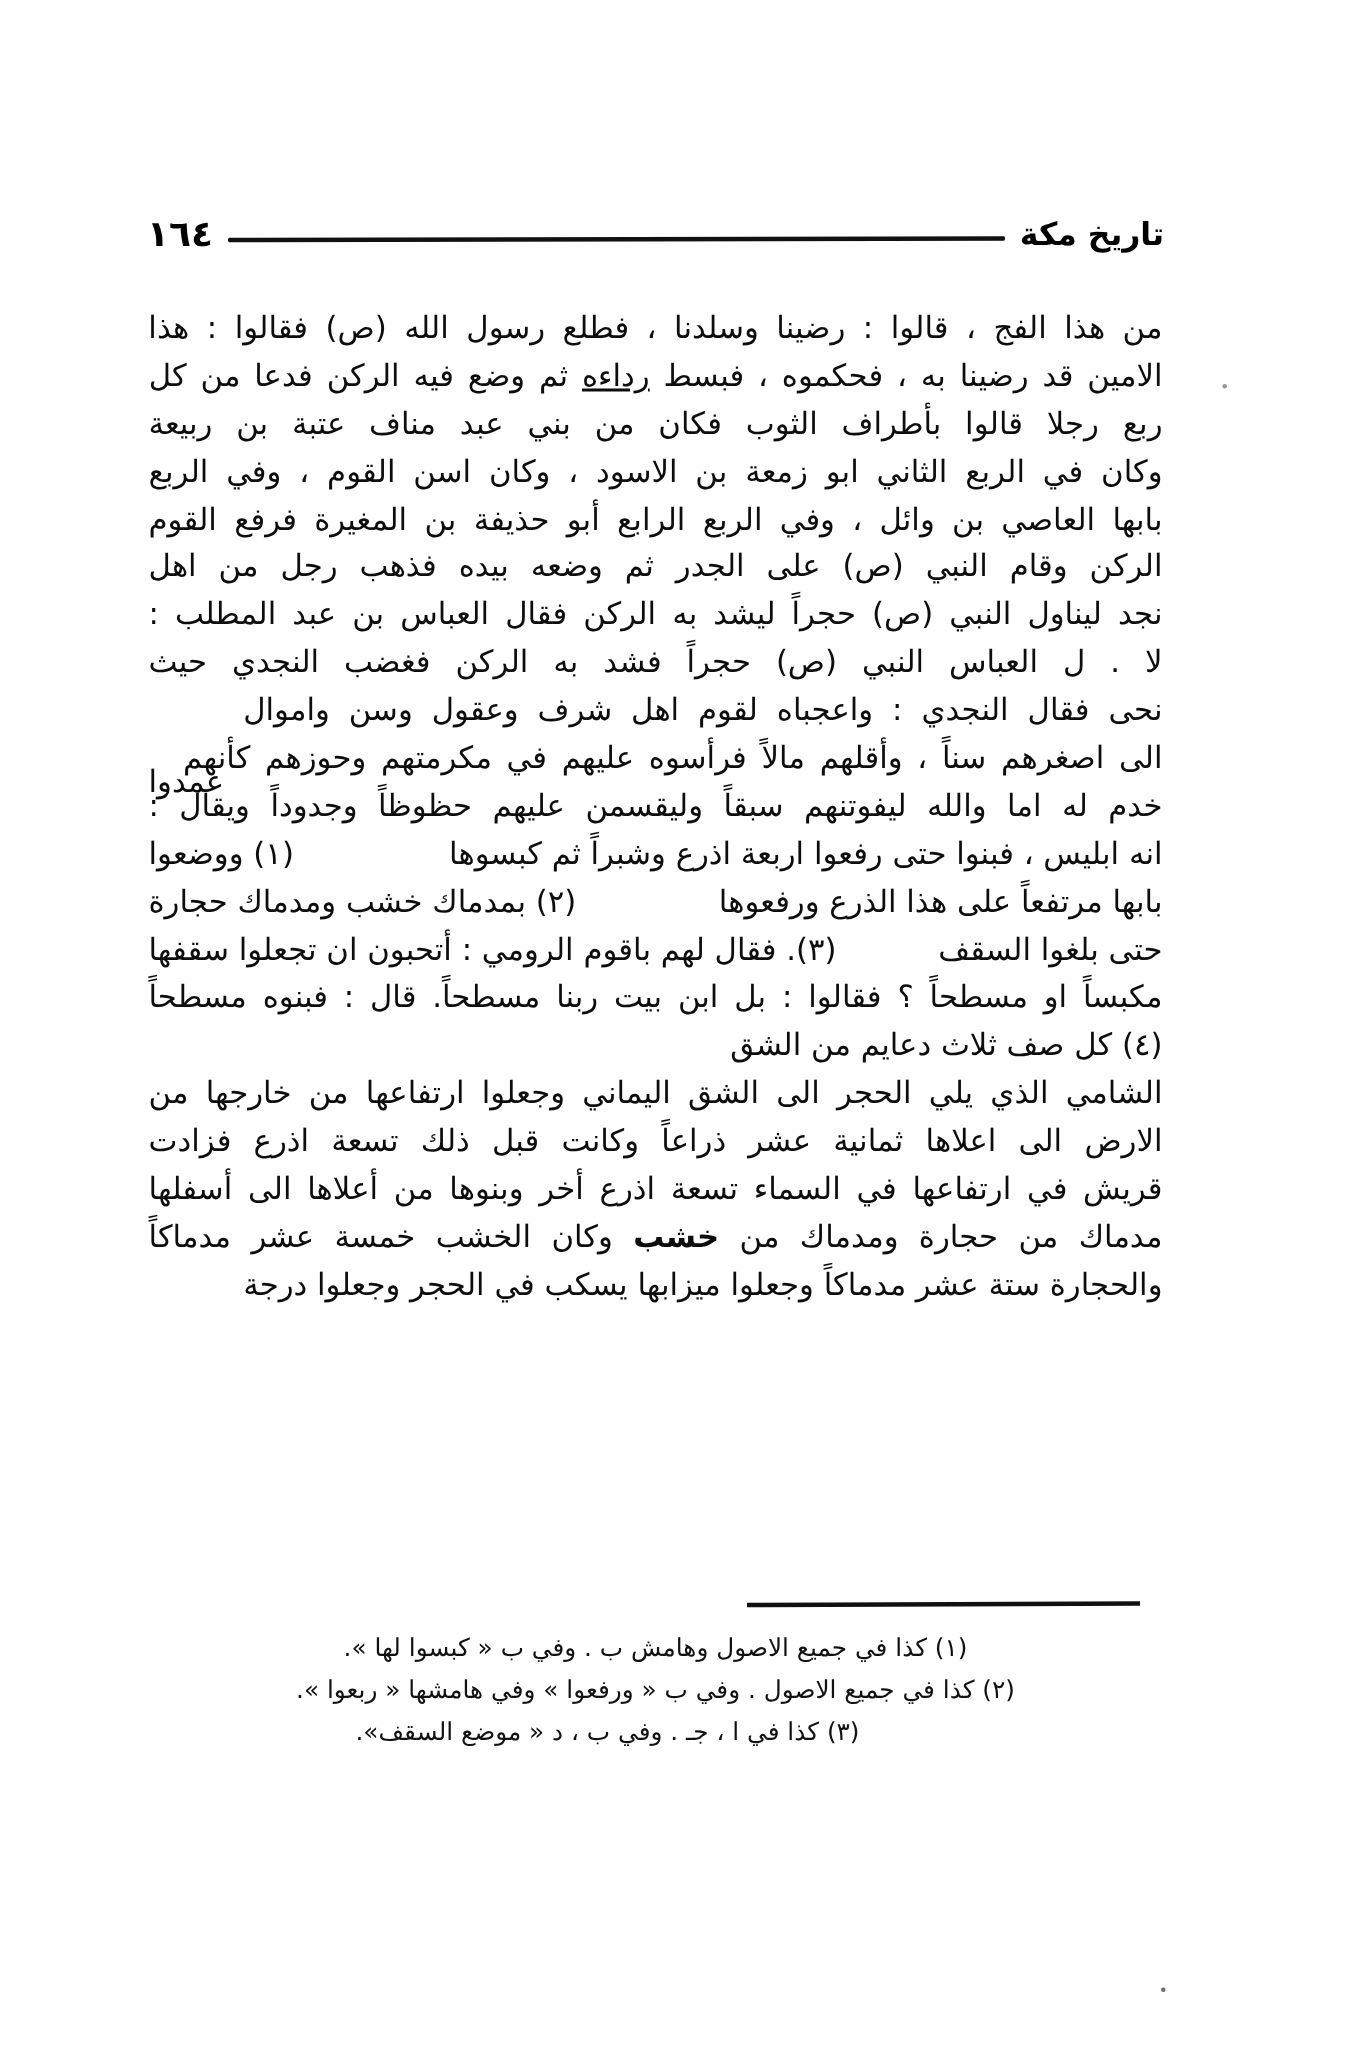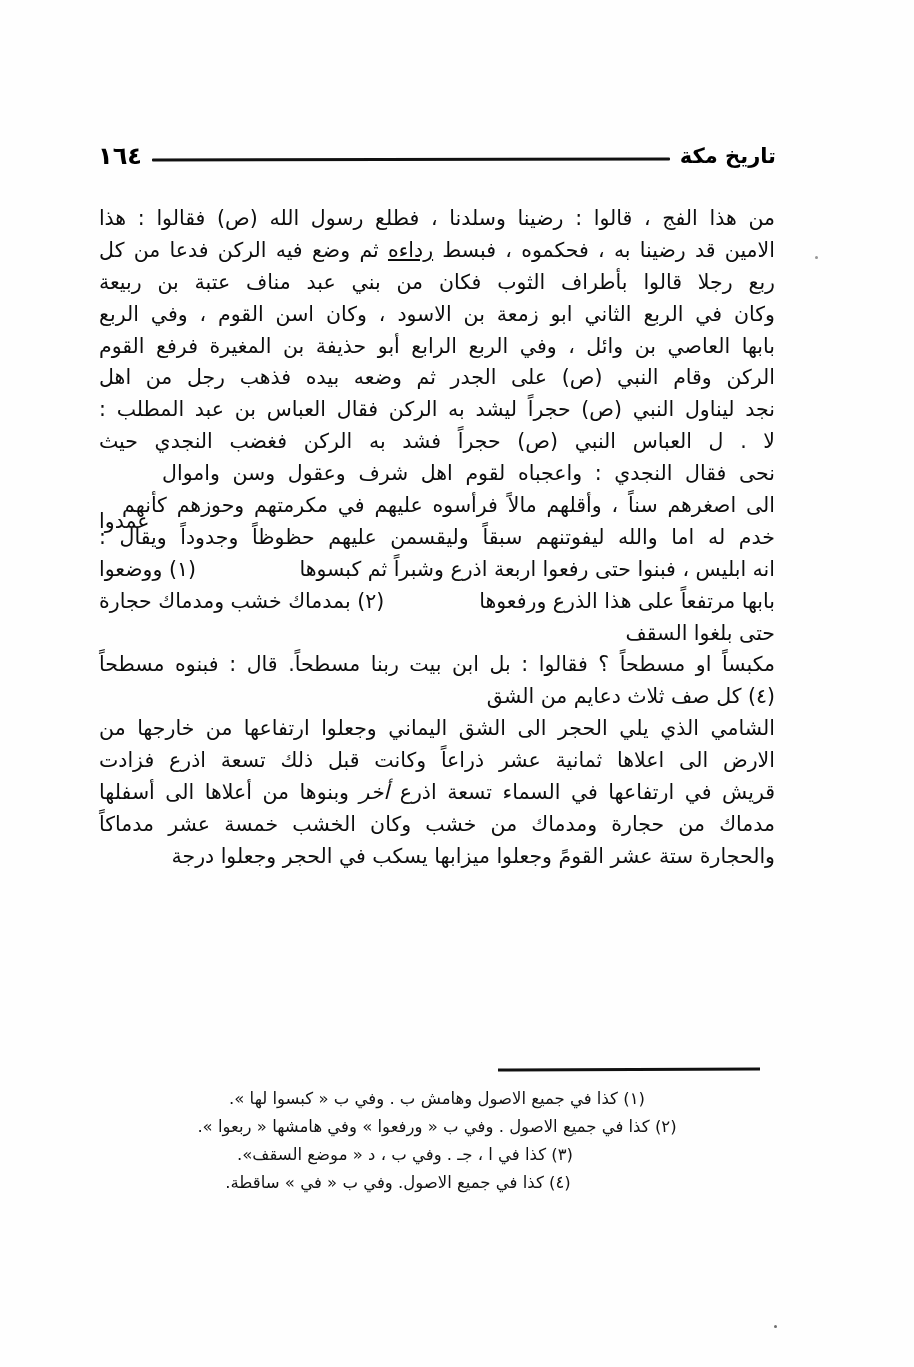--- a/index.html
+++ b/index.html
@@ -461,20 +461,21 @@
       <span>(١) ووضعوا</span>
     </div>
 
     <div class="body-line j">
       <span>بابها مرتفعاً على هذا الذرع ورفعوها</span>
       <span>(٢) بمدماك خشب ومدماك حجارة</span>
     </div>
 
     <div class="body-line j">
       <span>حتى بلغوا السقف</span>
+      <span>(٣). فقال لهم باقوم الرومي : أتحبون ان تجعلوا سقفها</span>
     </div>
 
     <div class="body-line j">
         <span style="flex: 0 0 auto;">مكبساً</span>
         <span style="flex: 1 1 auto;">&nbsp;</span>
         <span style="flex: 0 0 auto;">او</span>
         <span style="flex: 1 1 auto;">&nbsp;</span>
         <span style="flex: 0 0 auto;">مسطحاً</span>
         <span style="flex: 1 1 auto;">&nbsp;</span>
         <span style="flex: 0 0 auto;">؟</span>
@@ -564,21 +565,21 @@
         <span style="flex: 0 0 auto;">ارتفاعها</span>
         <span style="flex: 1 1 auto;">&nbsp;</span>
         <span style="flex: 0 0 auto;">في</span>
         <span style="flex: 1 1 auto;">&nbsp;</span>
         <span style="flex: 0 0 auto;">السماء</span>
         <span style="flex: 1 1 auto;">&nbsp;</span>
         <span style="flex: 0 0 auto;">تسعة</span>
         <span style="flex: 1 1 auto;">&nbsp;</span>
         <span style="flex: 0 0 auto;">اذرع</span>
         <span style="flex: 1 1 auto;">&nbsp;</span>
-        <span style="flex: 0 0 auto; font-style: italic;">أخر</span>
+        <span style="flex: 0 0 auto;">أخر</span>
         <span style="flex: 1 1 auto;">&nbsp;</span>
         <span style="flex: 0 0 auto;">وبنوها</span>
         <span style="flex: 1 1 auto;">&nbsp;</span>
         <span style="flex: 0 0 auto;">من</span>
         <span style="flex: 1 1 auto;">&nbsp;</span>
         <span style="flex: 0 0 auto;">أعلاها</span>
         <span style="flex: 1 1 auto;">&nbsp;</span>
         <span style="flex: 0 0 auto;">الى</span>
         <span style="flex: 1 1 auto;">&nbsp;</span>
         <span style="flex: 0 0 auto;">أسفلها</span>
@@ -587,52 +588,48 @@
         <span style="flex: 0 0 auto;">مدماك</span>
         <span style="flex: 1 1 auto;">&nbsp;</span>
         <span style="flex: 0 0 auto;">من</span>
         <span style="flex: 1 1 auto;">&nbsp;</span>
         <span style="flex: 0 0 auto;">حجارة</span>
         <span style="flex: 1 1 auto;">&nbsp;</span>
         <span style="flex: 0 0 auto;">ومدماك</span>
         <span style="flex: 1 1 auto;">&nbsp;</span>
         <span style="flex: 0 0 auto;">من</span>
         <span style="flex: 1 1 auto;">&nbsp;</span>
-        <span style="flex: 0 0 auto;">خشب</span>
+        <span style="flex: 0 0 auto; font-weight: bold;">خشب</span>
         <span style="flex: 1 1 auto;">&nbsp;</span>
         <span style="flex: 0 0 auto;">وكان</span>
         <span style="flex: 1 1 auto;">&nbsp;</span>
         <span style="flex: 0 0 auto;">الخشب</span>
         <span style="flex: 1 1 auto;">&nbsp;</span>
         <span style="flex: 0 0 auto;">خمسة</span>
         <span style="flex: 1 1 auto;">&nbsp;</span>
         <span style="flex: 0 0 auto;">عشر</span>
         <span style="flex: 1 1 auto;">&nbsp;</span>
         <span style="flex: 0 0 auto;">مدماكاً</span>
       </div>
-    <div class="body-line j">والحجارة ستة عشر القومً وجعلوا ميزابها يسكب في الحجر وجعلوا درجة</div>
+    <div class="body-line j">والحجارة ستة عشر مدماكاً وجعلوا ميزابها يسكب في الحجر وجعلوا درجة</div>
   </div>
 
   <div class="fn-rule"></div>
 
   <div class="fn-block">
     <div class="fn-line fn-1">
       <span>(١)</span>
       <span>كذا في جميع الاصول وهامش ب . وفي ب « كبسوا لها ».</span>
     </div>
     <div class="fn-line fn-2">
       <span>(٢)</span>
       <span>كذا في جميع الاصول . وفي ب « ورفعوا » وفي هامشها « ربعوا ».</span>
     </div>
     <div class="fn-line fn-3">
       <span>(٣)</span>
       <span>كذا في ا ، جـ . وفي ب ، د « موضع السقف».</span>
     </div>
-    <div class="fn-line fn-4">
-      <span>(٤)</span>
-      <span>كذا في جميع الاصول. وفي ب « في » ساقطة.</span>
-    </div>
   </div>
 
   <div class="speck"></div>
   <div class="speck2"></div>
 
 </div>
 
 </body></html>

